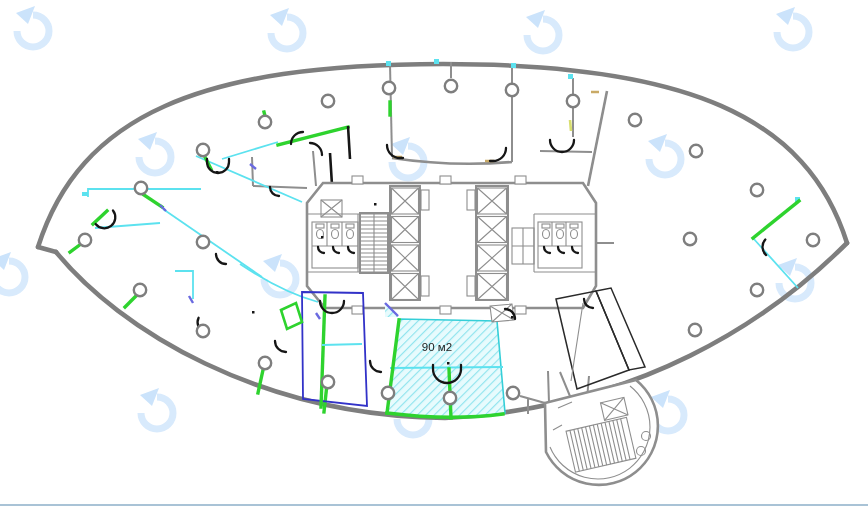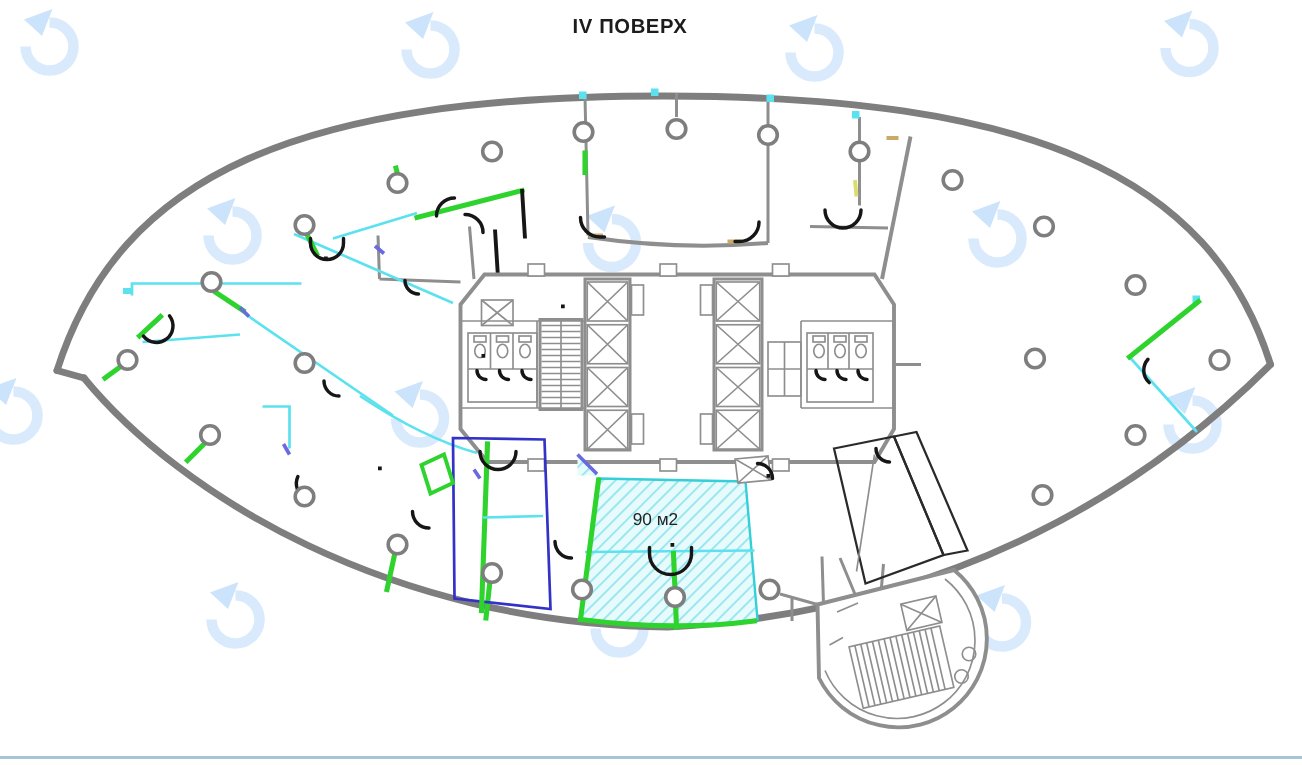--- a/index.html
+++ b/index.html
@@ -309,17 +309,16 @@
         <circle cx="140" cy="290" r="6.2" class="col"></circle>
         <circle cx="203" cy="331" r="6.2" class="col"></circle>
         <circle cx="265" cy="363" r="6.2" class="col"></circle>
         <circle cx="328" cy="382" r="6.2" class="col"></circle>
         <circle cx="388" cy="393" r="6.2" class="col"></circle>
         <circle cx="450" cy="398" r="6.2" class="col"></circle>
         <circle cx="513" cy="393" r="6.2" class="col"></circle>
       </g>
 </svg>
 
-<div class="title">IV ПОВЕРХ</div>
 <div class="arealabel">90 м2</div>
 <div class="divider"></div>
 
 </div>
 
 </body></html>

